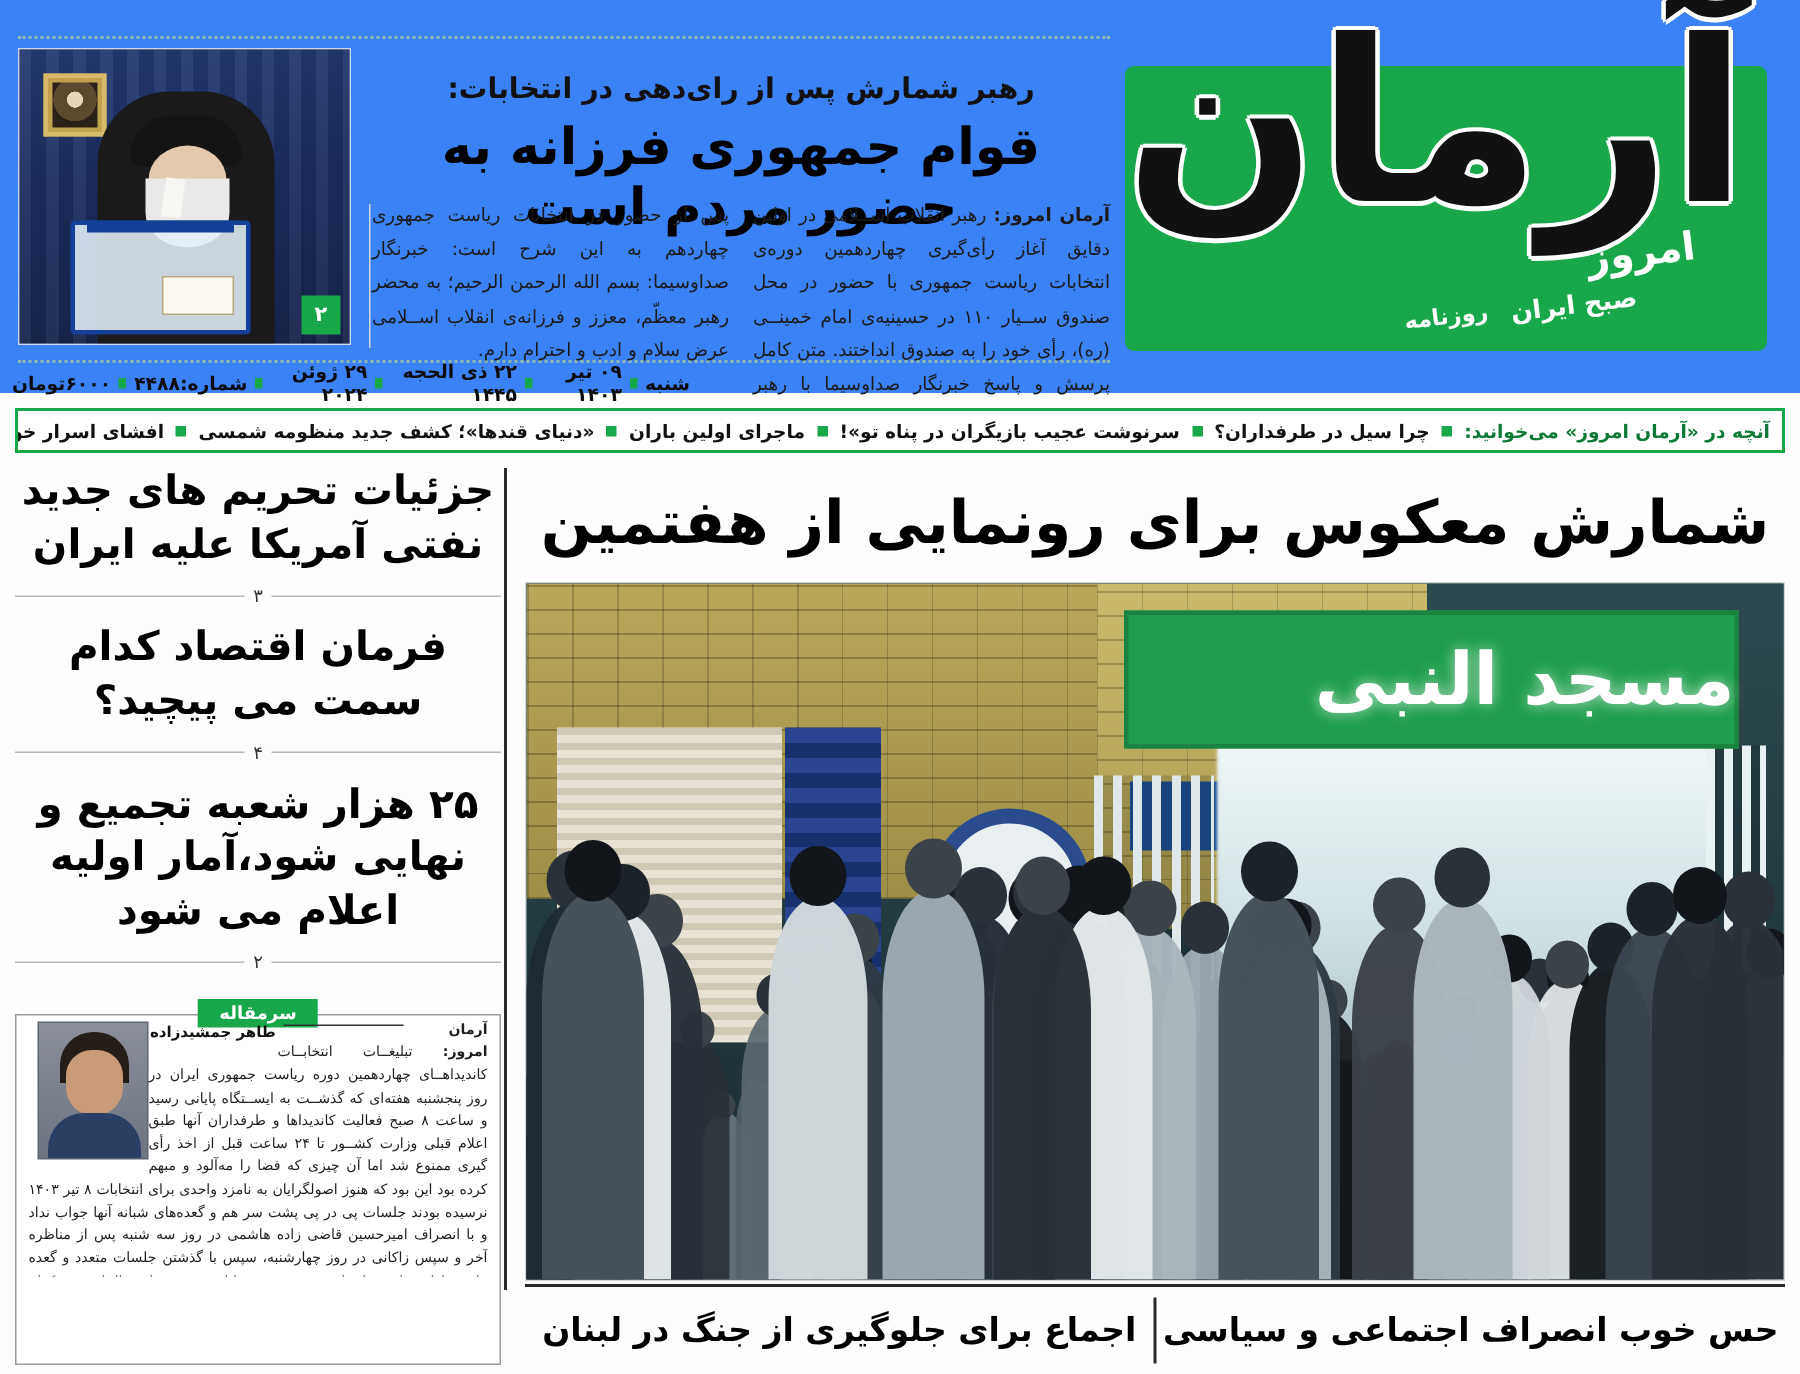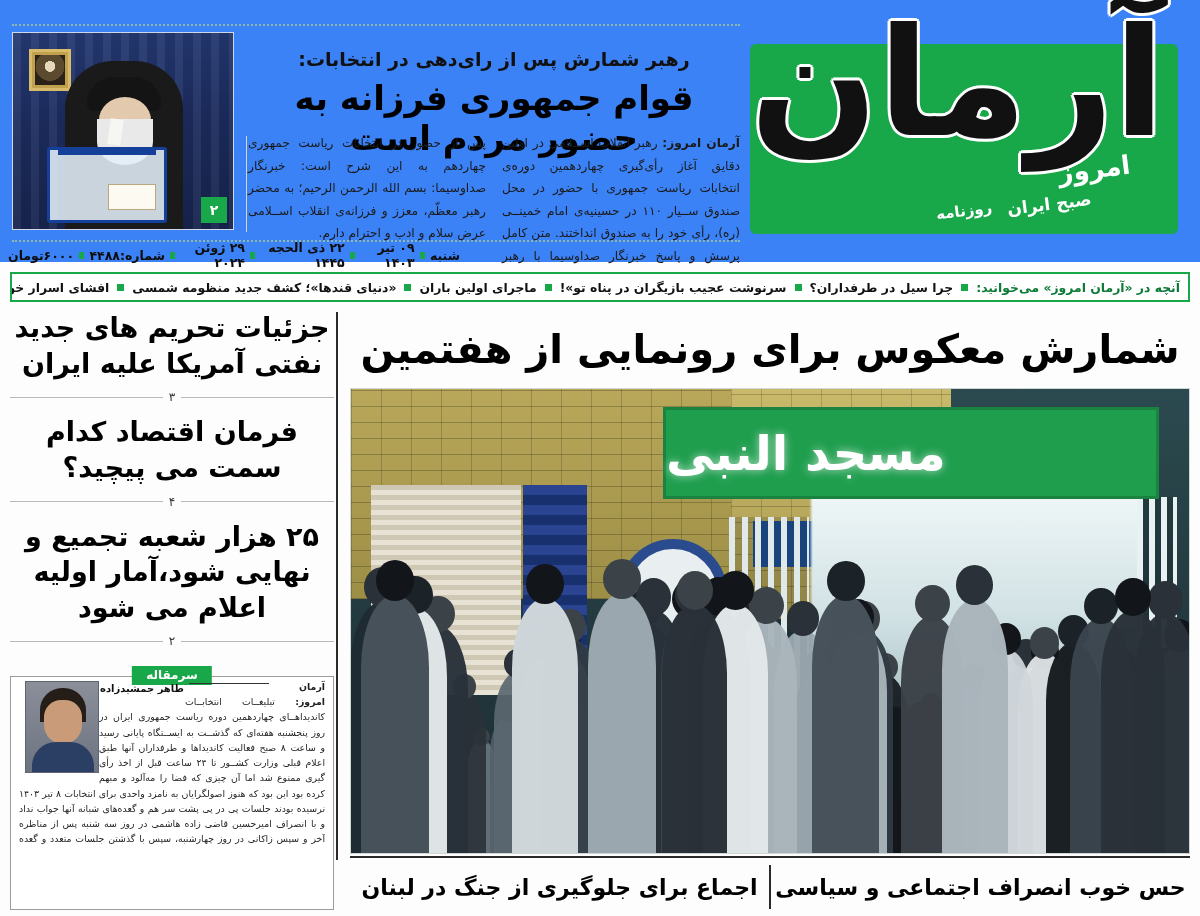--- a/index.html
+++ b/index.html
@@ -319,24 +319,24 @@
   }
   .mp-brick2 {
     position: absolute; top: 0; left: 380px; width: 220px; height: 230px;
     background:
       repeating-linear-gradient(0deg, rgba(0,0,0,0.2) 0 1px, transparent 1px 16px),
       repeating-linear-gradient(90deg, rgba(0,0,0,0.16) 0 1px, transparent 1px 30px),
       linear-gradient(180deg, #c9b96a 0%, #a99a50 100%);
   }
   .mp-signboard {
     position: absolute; top: 18px; right: 30px;
-    width: 496px; height: 92px;
+    width: 410px; height: 92px;
     background: #1f9e4e;
     border: 3px solid #19833f;
-    display: flex; align-items: center; justify-content: flex-end;
+    display: flex; align-items: center; justify-content: flex-start;
   }
   .mp-signboard span {
     color: #ffffff; font-size: 48px; font-weight: bold;
     text-shadow: 0 0 10px rgba(255,255,255,0.65);
     letter-spacing: -2px;
   }
   .mp-entrance {
     position: absolute; top: 108px; right: 48px;
     width: 330px; height: 210px;
     background: linear-gradient(180deg, #eef6f7 0%, #cfe0e3 60%, #a9c0c4 100%);

